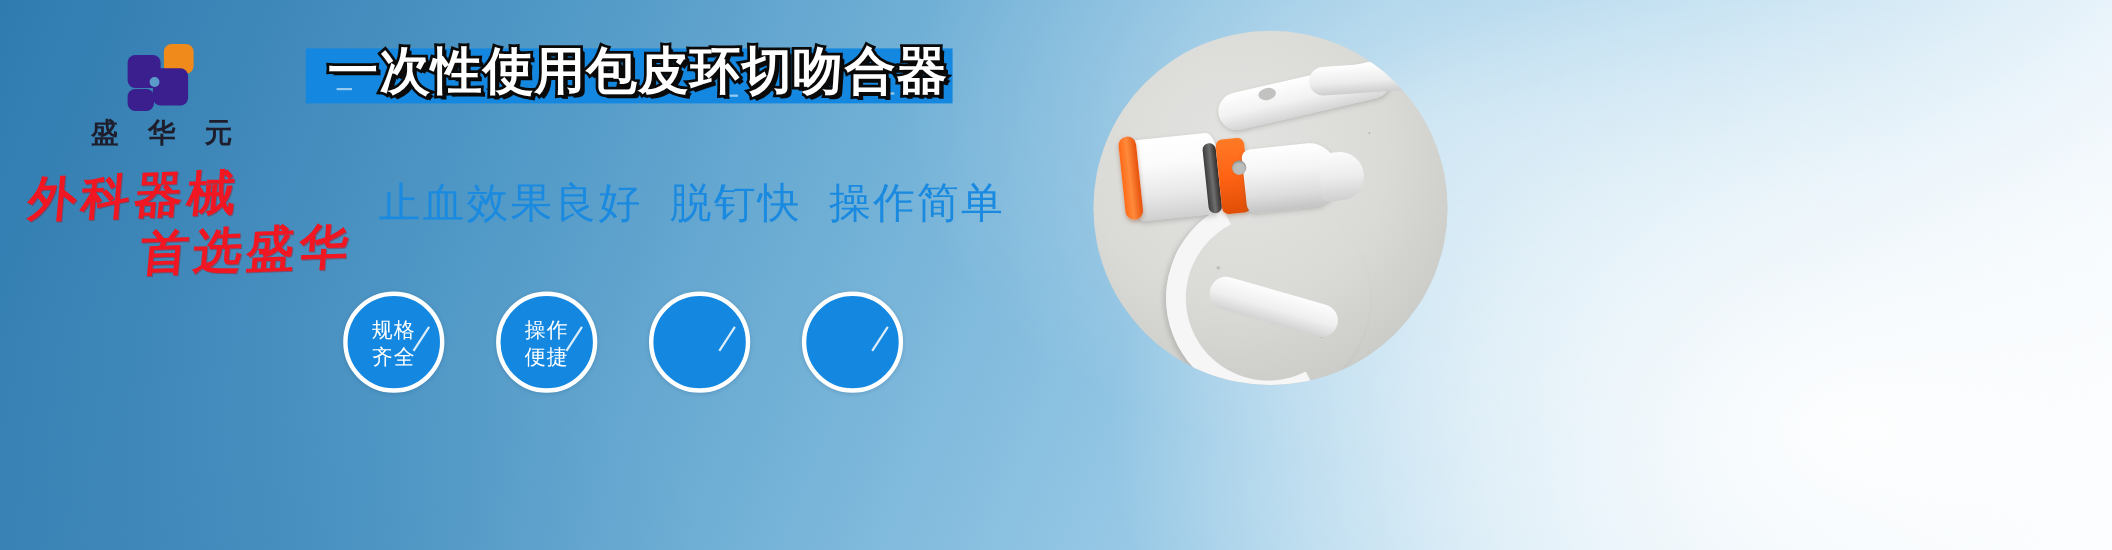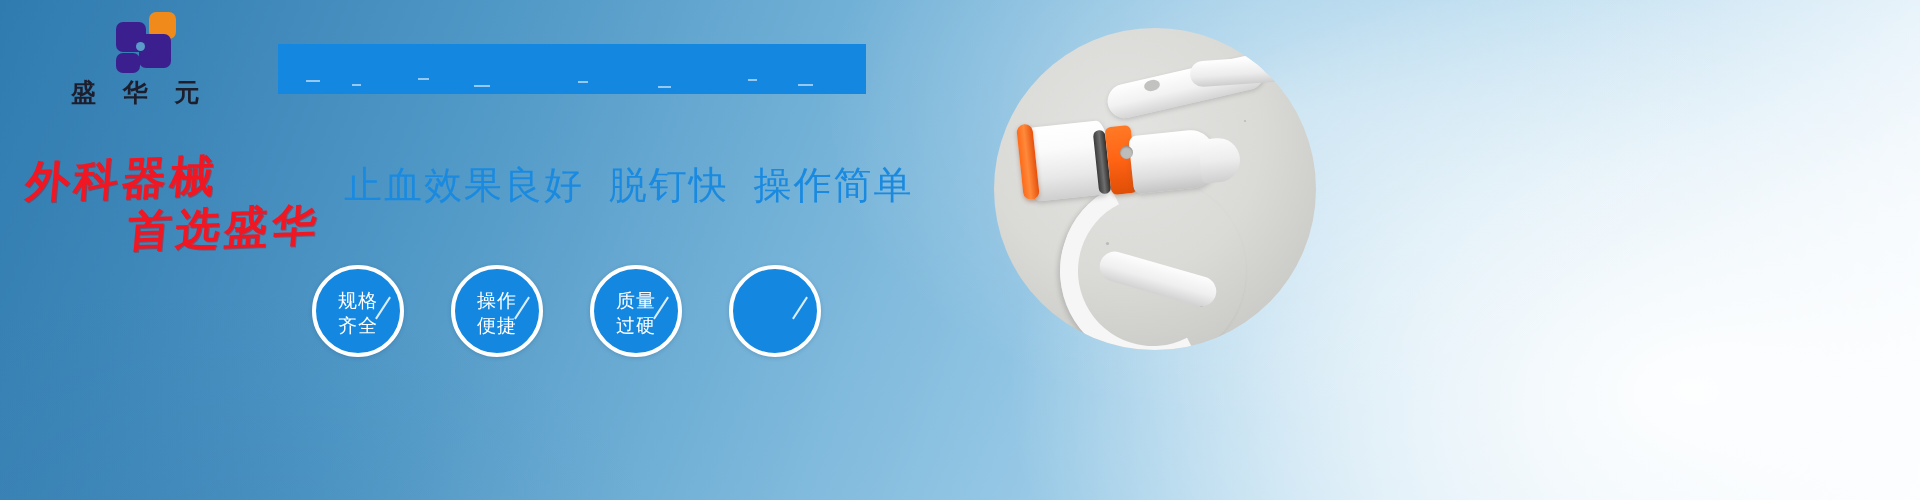--- a/index.html
+++ b/index.html
@@ -40,23 +40,23 @@
     position: absolute;
     left: -260px; top: 300px;
     width: 900px; height: 520px;
     background: radial-gradient(ellipse at 50% 50%, rgba(40,110,165,0.22) 0%, rgba(40,110,165,0.06) 50%, rgba(40,110,165,0) 75%);
     pointer-events: none;
   }
 
   
   .logo-wrap {
     position: absolute;
-    left: 62px; top: 12px;
+    left: 62px; top: 40px;
     width: 170px;
-    text-align: left;
+    text-align: center;
   }
   .logo-mark {
     position: relative;
     width: 62px; height: 62px;
     margin: 0 auto 6px auto;
   }
   .logo-mark i {
     position: absolute;
     display: block;
     border-radius: 7px;
@@ -332,44 +332,41 @@
   <div class="title-band">
     <span class="spark sp1"></span>
       <span class="spark sp2"></span>
     <span class="spark sp3"></span>
       <span class="spark sp4"></span>
     <span class="spark sp5"></span>
       <span class="spark sp6"></span>
     <span class="spark sp7"></span>
       <span class="spark sp8"></span>
   </div>
+  <div class="title-text">一次性使用包皮环切吻合器</div>
 
   <div class="subtitle">止血效果良好 脱钉快 操作简单</div>
 
   <div class="circles">
     <div class="circle c1">
       <span class="slash"></span>
       <div class="ctext">
         <span>操作</span>
         <span>便捷</span>
       </div>
     </div>
     <div class="circle c0">
       <span class="slash"></span>
       <div class="ctext">
         <span>规格</span>
         <span>齐全</span>
       </div>
     </div>
     <div class="circle c2">
       <span class="slash"></span>
-      <div class="ctext">
-        <span>质量</span>
-        <span>过硬</span>
-      </div>
     </div>
     <div class="circle c3">
       <span class="slash"></span>
     </div>
   </div>
 
   <div class="photo">
     <span class="spot sp-a"></span>
     <span class="spot sp-b"></span>
     <span class="spot sp-c"></span>

